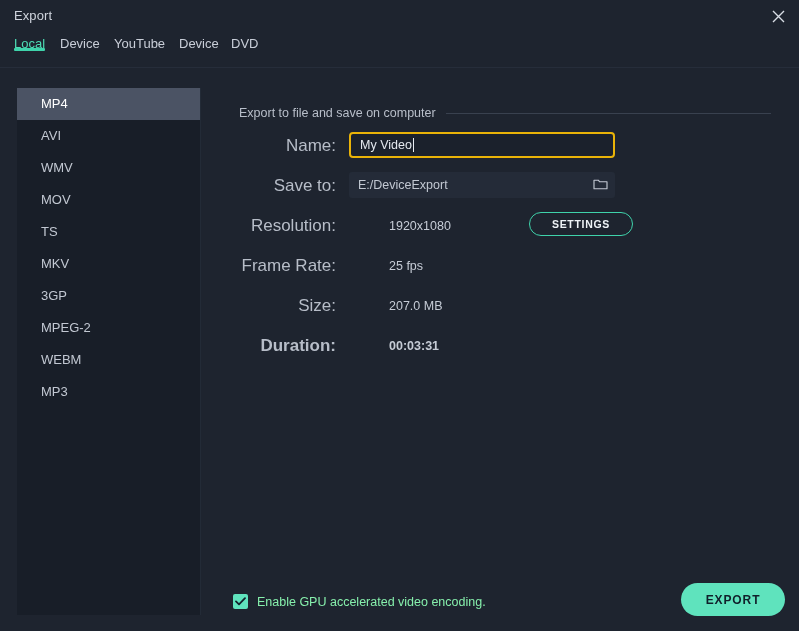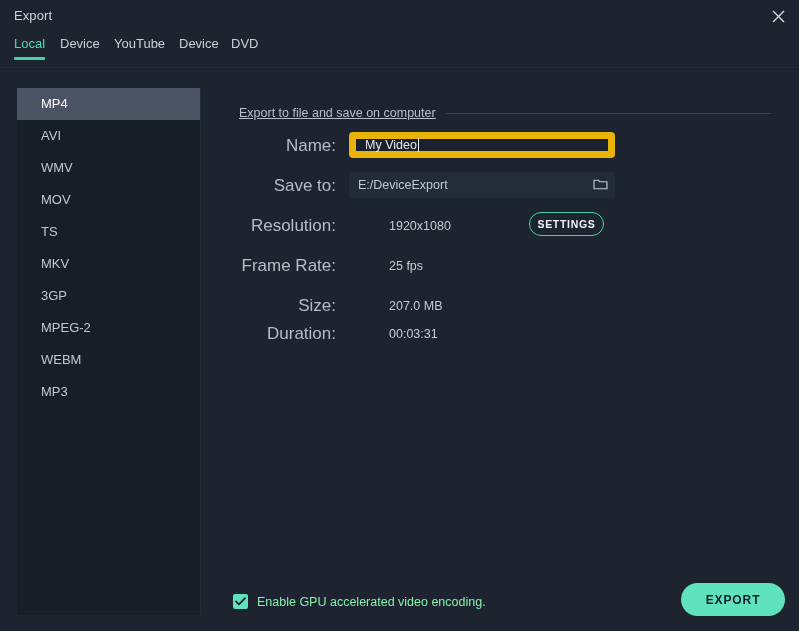--- a/index.html
+++ b/index.html
@@ -53,21 +53,20 @@
     top: 36px;
     width: 799px;
     height: 32px;
   }
   .tab {
     position: absolute;
     top: 0;
     font-size: 13px;
     color: #c9ced8;
     cursor: pointer;
-    padding-bottom: 9px;
     white-space: nowrap;
   }
   .tab.active {
     color: #4ddcb4;
   }
   .tab.active::after {
     content: "";
     position: absolute;
     left: 0;
     right: 0;
@@ -128,21 +127,20 @@
     height: 16px;
     right: 28px;
     display: flex;
     align-items: center;
   }
   .section-head-text {
     font-size: 12.5px;
     color: #b9bfca;
     white-space: nowrap;
     padding-right: 10px;
-    text-decoration: underline;
   }
   .section-head-rule {
     flex: 1;
     height: 1px;
     background: #39414f;
   }
 
   
   .row {
     position: absolute;
@@ -171,21 +169,21 @@
   }
 
   
   .name-field {
     position: absolute;
     left: 148px;
     top: 0;
     width: 266px;
     height: 26px;
     background: #1b212c;
-    border: 7px solid #eab308;
+    border: 2px solid #eab308;
     border-radius: 4px;
     box-sizing: border-box;
     display: flex;
     align-items: center;
     cursor: text;
   }
   .name-field-text {
     font-size: 12.5px;
     color: #e4e8ee;
     padding-left: 9px;
@@ -227,21 +225,21 @@
     align-items: center;
     justify-content: center;
     cursor: pointer;
   }
 
   
   .settings-btn {
     position: absolute;
     left: 328px;
     top: 0;
-    width: 75px;
+    width: 104px;
     height: 24px;
     border: 1.5px solid #3fd3ab;
     border-radius: 12px;
     background: transparent;
     color: #eef3f7;
     font-size: 10.5px;
     font-weight: bold;
     letter-spacing: .7px;
     display: flex;
     align-items: center;
@@ -370,21 +368,21 @@
   <div class="row" style="top:164px;">
     <div class="row-label">Frame Rate:</div>
     <div class="row-value">25 fps</div>
   </div>
 
   <div class="row" style="top:204px;">
     <div class="row-label">Size:</div>
     <div class="row-value">207.0 MB</div>
   </div>
 
-  <div class="row" style="top:232px;">
+  <div class="row" style="top:244px;font-weight:bold;">
     <div class="row-label">Duration:</div>
     <div class="row-value">00:03:31</div>
   </div>
 
 </div>
 
 <div class="gpu-wrap">
   <span class="gpu-check">
     <svg width="11" height="9" viewBox="0 0 11 9">
       <path d="M1 4.4 L4 7.3 L10 1.2" stroke="#13222c" stroke-width="1.8" fill="none" stroke-linecap="round" stroke-linejoin="round"></path>

